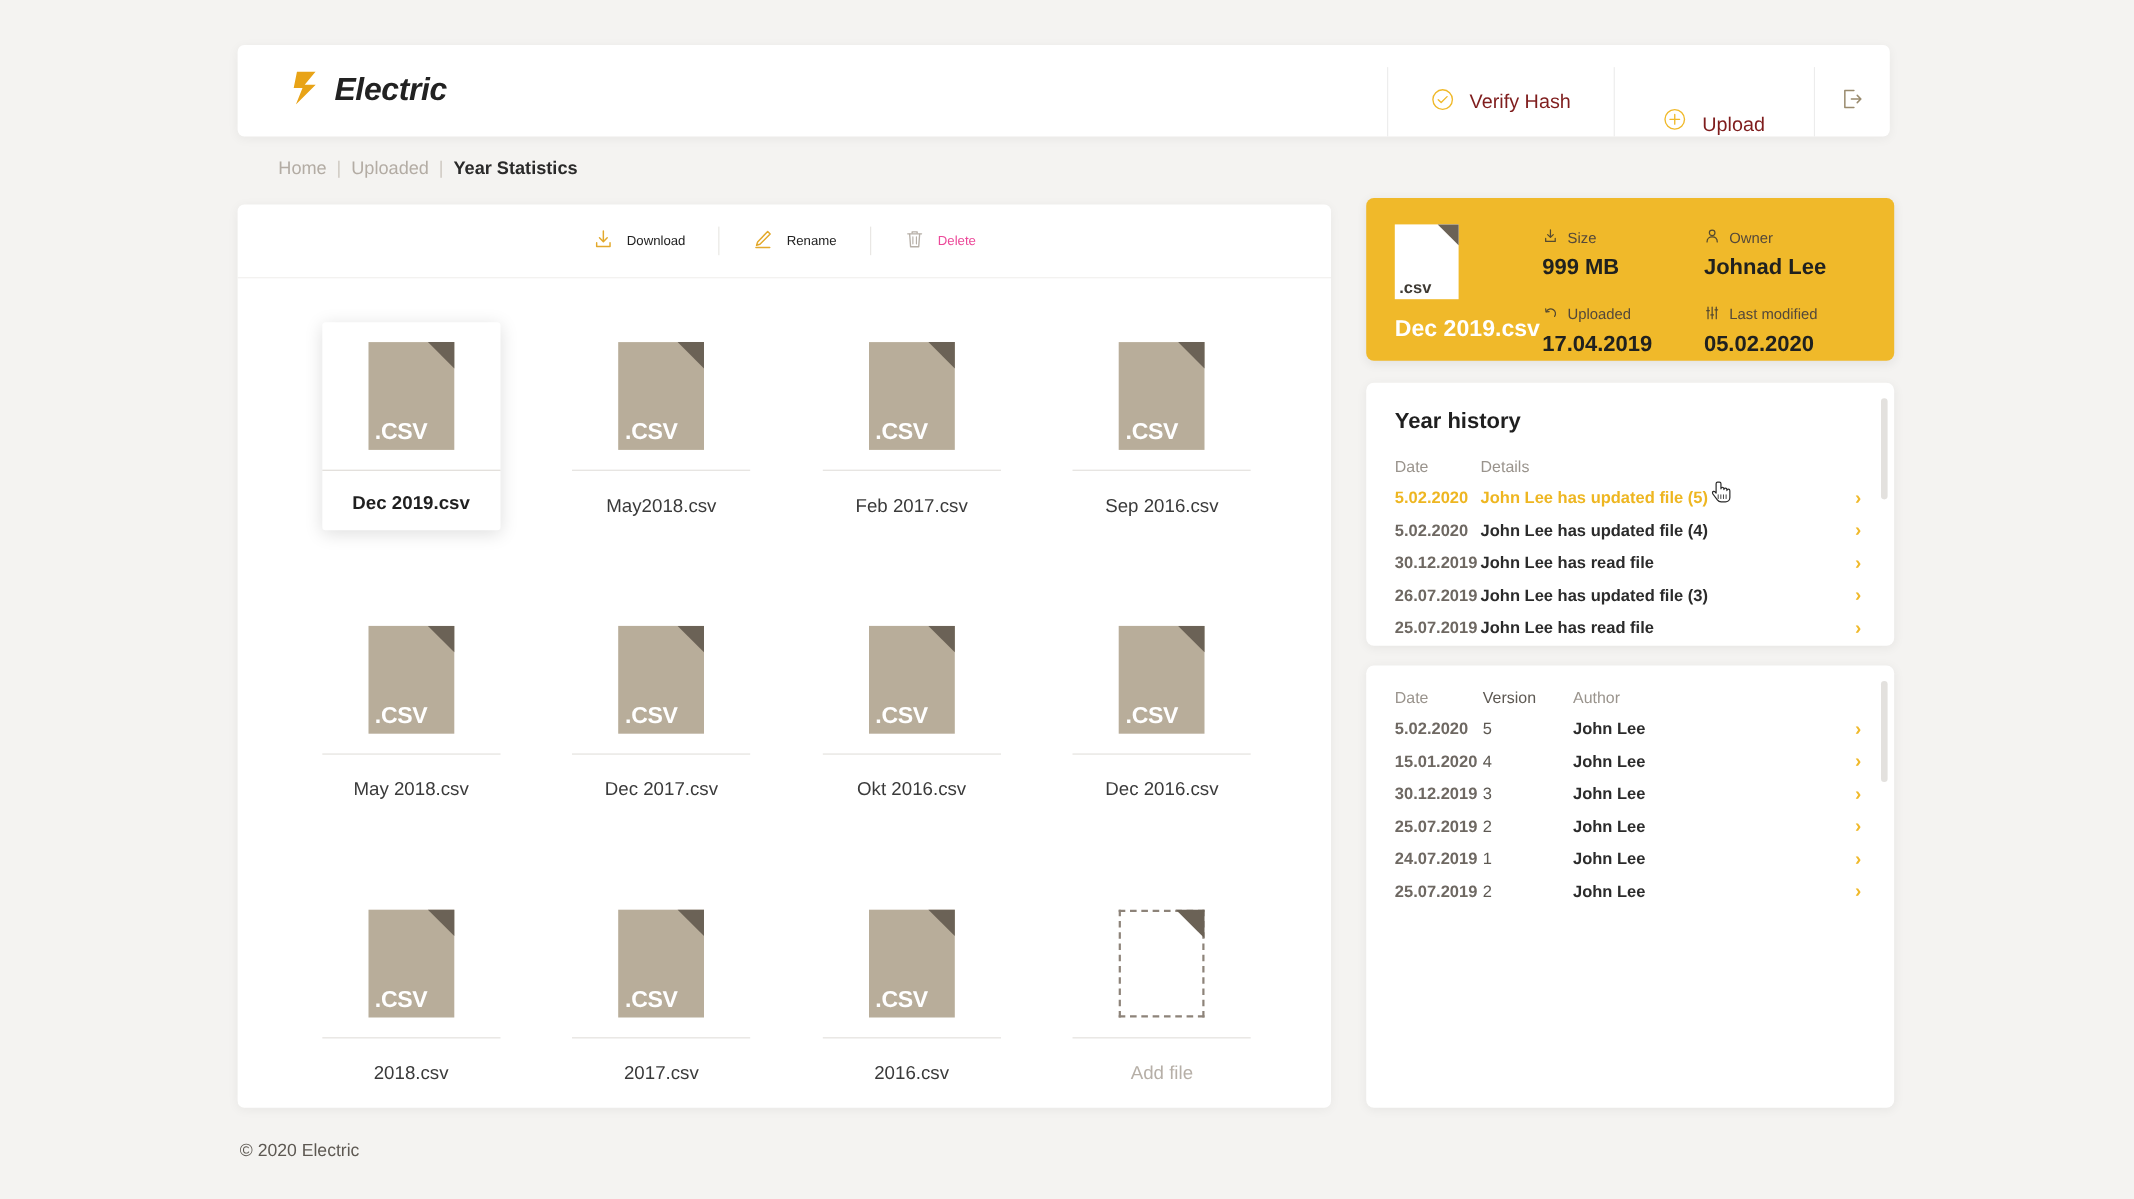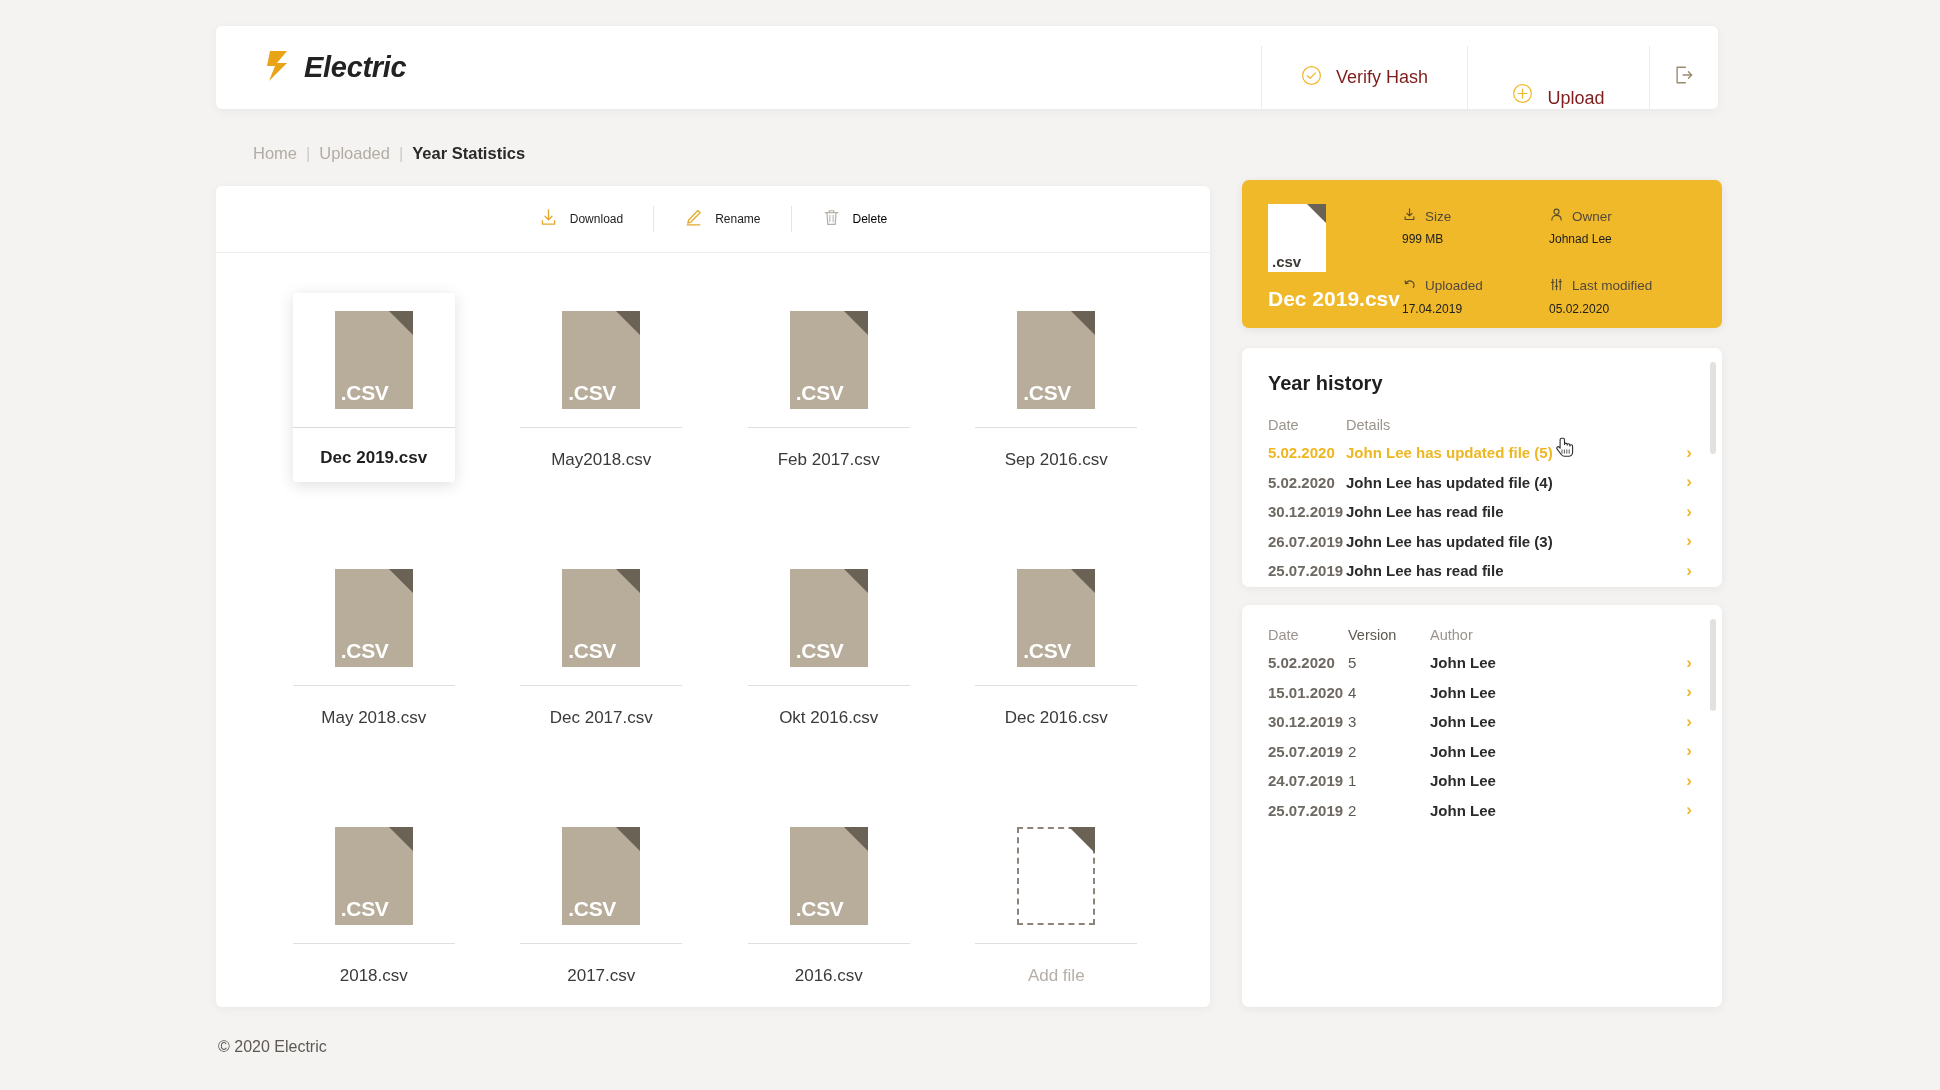--- a/index.html
+++ b/index.html
@@ -6,21 +6,21 @@
   html, body {
     width: 1940px; height: 1090px;
     background: #f4f3f1;
     font-family: "Liberation Sans", sans-serif;
     overflow: hidden;
   }
   .page { position: relative; width: 1940px; height: 1090px; }
 
   
   .header {
-    position: absolute; left: 216px; top: 26px;
+    position: absolute; left: 216px; top: 41px;
     width: 1502px; height: 83px;
     background: #ffffff; border-radius: 6px;
     box-shadow: 0 2px 10px rgba(0,0,0,0.05);
     display: flex; align-items: stretch;
   }
   .brand {
     flex: 1 1 auto; display: flex; align-items: center;
     padding-left: 50px; gap: 14px;
   }
   .brand-name {
@@ -55,21 +55,21 @@
     overflow: hidden;
   }
   .toolbar {
     height: 67px; border-bottom: 1px solid #f0efed;
     display: flex; align-items: center; justify-content: center;
   }
   .tool-btn {
     display: flex; align-items: center; gap: 12px;
     font-size: 12px; color: #222; cursor: pointer; padding: 0 30px;
   }
-  .tool-btn.disabled { color: #000000; cursor: default; justify-content: space-between; }
+  .tool-btn.disabled { color: #ec4899; cursor: default; justify-content: space-between; }
   .tool-sep { width: 1px; height: 26px; background: #e7e5e2; }
 
   .files-scroll {
     position: relative; height: 754px; padding: 18px 40px 0 44px;
   }
   .files-grid {
     display: grid; grid-template-columns: repeat(4, 1fr);
     row-gap: 0px;
   }
   .file-cell {
@@ -147,21 +147,21 @@
   }
   .info-grid {
     flex: 1; display: grid; grid-template-columns: 1fr 1fr;
     grid-template-rows: auto auto; row-gap: 18px; padding-top: 3px;
   }
   .info-item .meta-head {
     display: flex; align-items: center; gap: 8px;
     font-size: 13.5px; color: #54483a;
   }
   .info-item .meta-val {
-    margin-top: 7px; font-size: 12px; font-weight: normal; color: #20211f;
+    margin-top: 7px; font-size: 20px; font-weight: bold; color: #20211f;
   }
 
   .panel {
     position: absolute; left: 1242px;
     width: 480px;
     background: #fff; border-radius: 7px;
     box-shadow: 0 2px 10px rgba(0,0,0,0.06);
     overflow: hidden;
   }
   .panel-history { top: 348px; height: 239px; }

